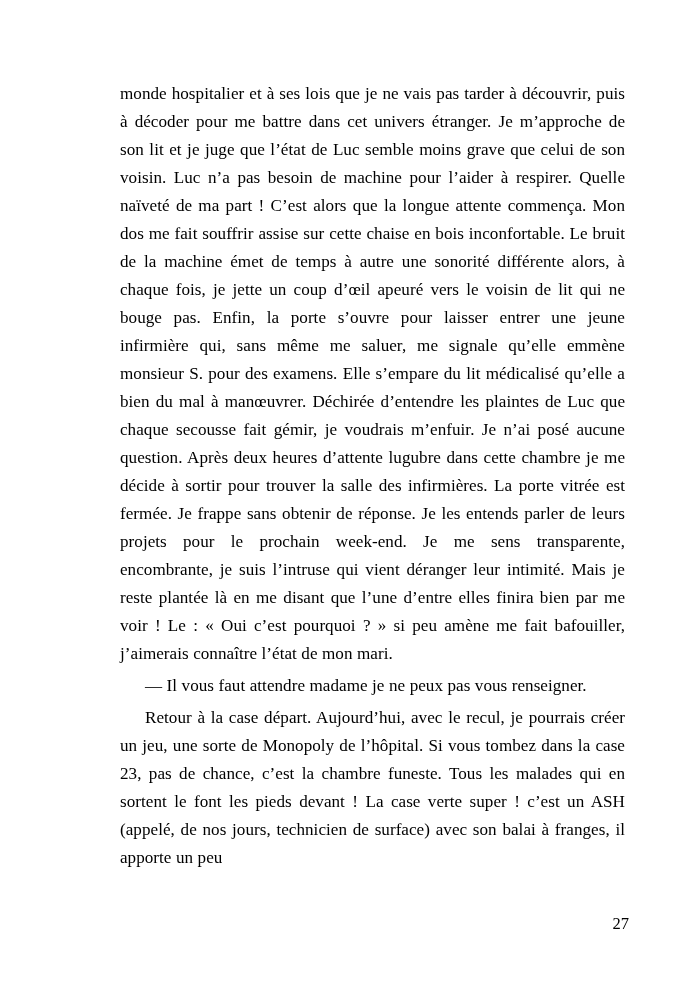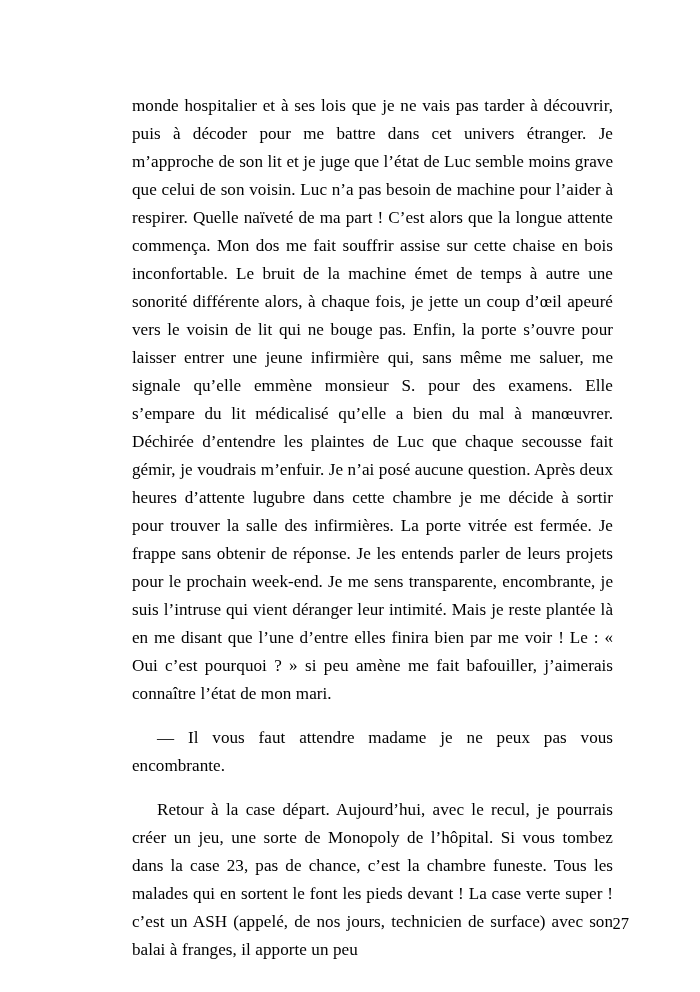--- a/index.html
+++ b/index.html
@@ -28,21 +28,21 @@
   }
 
   .text-block {
     position: absolute;
     left: 116px;
     top: 76px;
     width: 513px;
   }
 
   .para {
-    margin: 16px;
+    margin: 4px;
     padding: 0;
     font-size: 17.1px;
     line-height: 28px;
     text-align: justify;
     text-justify: inter-word;
     hyphens: none;
     -webkit-hyphens: none;
     word-spacing: 0.01em;
     letter-spacing: 0.002em;
   }
@@ -74,21 +74,21 @@
 </style>
 </head>
 <body>
 
 <div class="page">
 
   <div class="text-block">
 
     <p class="para no-stretch">monde hospitalier et à ses lois que je ne vais pas tarder à découvrir, puis à décoder pour me battre dans cet univers étranger. Je m’approche de son lit et je juge que l’état de Luc semble moins grave que celui de son voisin. Luc n’a pas besoin de machine pour l’aider à respirer. Quelle naïveté de ma part ! C’est alors que la longue attente commença. Mon dos me fait souffrir assise sur cette chaise en bois inconfortable. Le bruit de la machine émet de temps à autre une sonorité différente alors, à chaque fois, je jette un coup d’œil apeuré vers le voisin de lit qui ne bouge pas. Enfin, la porte s’ouvre pour laisser entrer une jeune infirmière qui, sans même me saluer, me signale qu’elle emmène monsieur S. pour des examens. Elle s’empare du lit médicalisé qu’elle a bien du mal à manœuvrer. Déchirée d’entendre les plaintes de Luc que chaque secousse fait gémir, je voudrais m’enfuir. Je n’ai posé aucune question. Après deux heures d’attente lugubre dans cette chambre je me décide à sortir pour trouver la salle des infirmières. La porte vitrée est fermée. Je frappe sans obtenir de réponse. Je les entends parler de leurs projets pour le prochain week-end. Je me sens transparente, encombrante, je suis l’intruse qui vient déranger leur intimité. Mais je reste plantée là en me disant que l’une d’entre elles finira bien par me voir ! Le : « Oui c’est pourquoi ? » si peu amène me fait bafouiller, j’aimerais connaître l’état de mon mari.</p>
 
-    <p class="para indent no-stretch">— Il vous faut attendre madame je ne peux pas vous encombrante.</p>
+    <p class="para indent no-stretch">— Il vous faut attendre madame je ne peux pas vous renseigner.</p>
 
     <p class="para indent no-stretch">Retour à la case départ. Aujourd’hui, avec le recul, je pourrais créer un jeu, une sorte de Monopoly de l’hôpital. Si vous tombez dans la case 23, pas de chance, c’est la chambre funeste. Tous les malades qui en sortent le font les pieds devant ! La case verte super ! c’est un ASH (appelé, de nos jours, technicien de surface) avec son balai à franges, il apporte un peu</p>
 
   </div>
 
   <div class="page-number">27</div>
 
 </div>
 
 </body></html>

